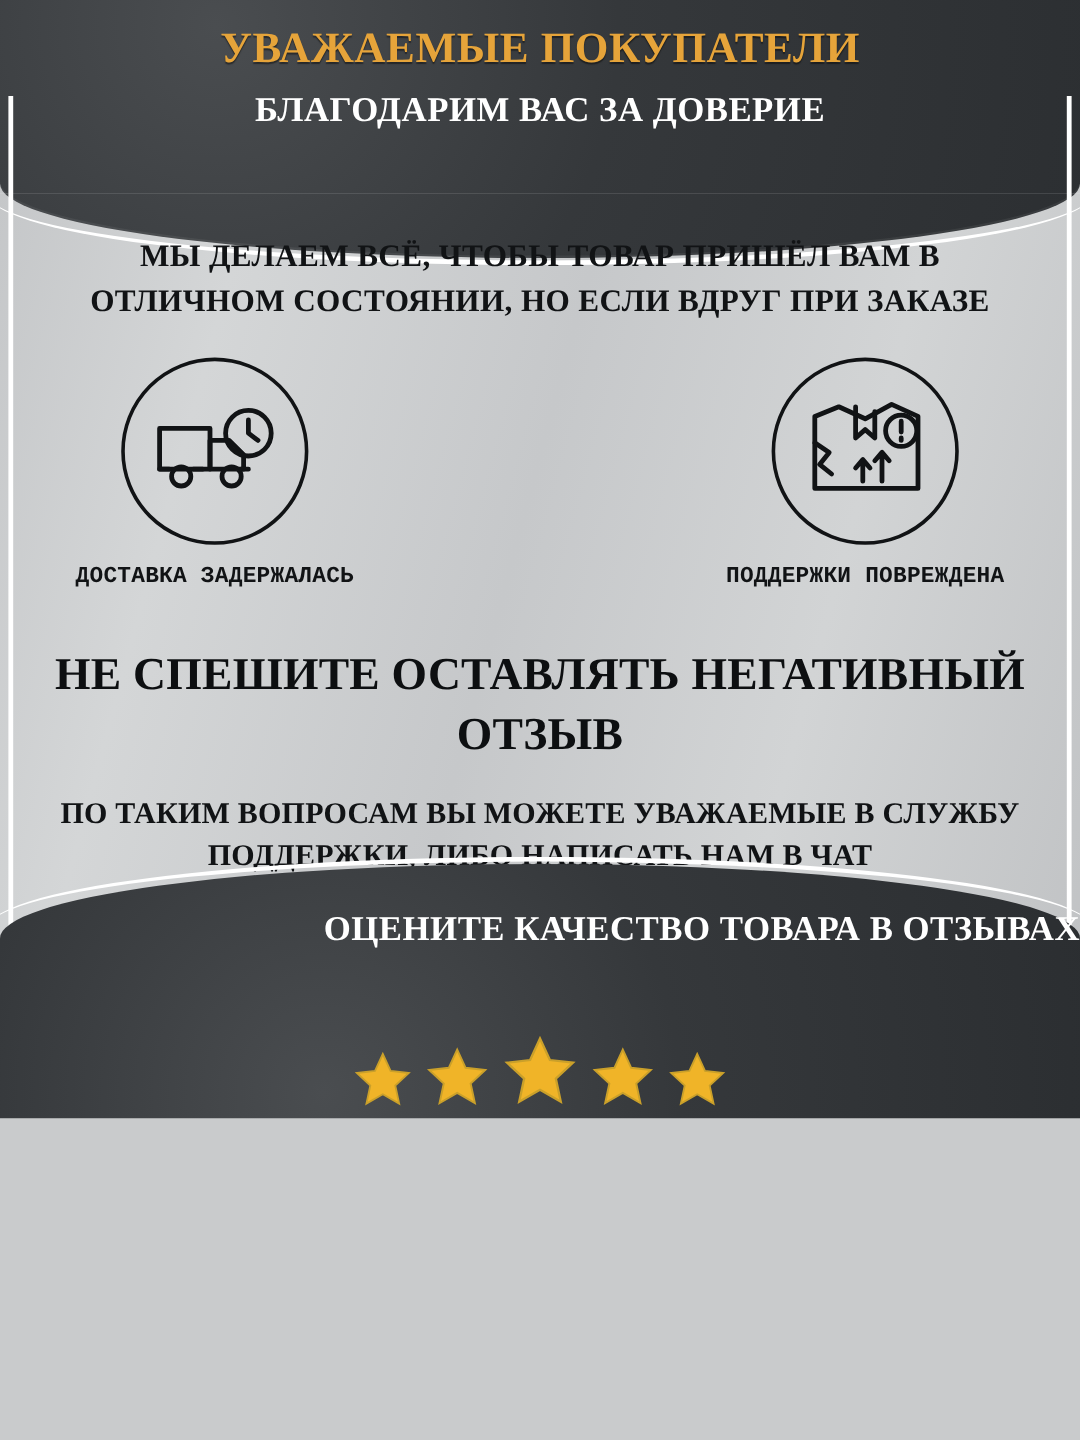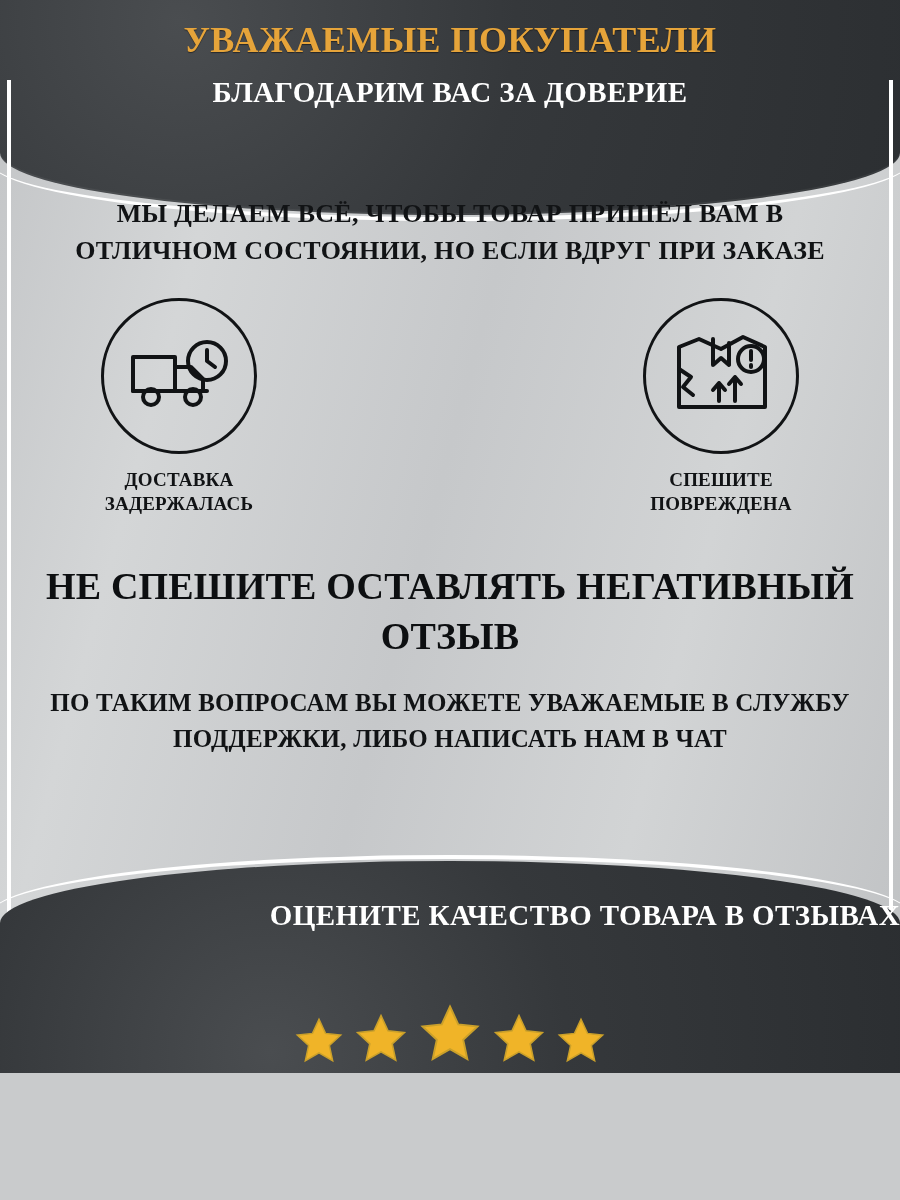--- a/index.html
+++ b/index.html
@@ -10,21 +10,21 @@
     width: 900px;
     height: 1200px;
     font-family: "Liberation Serif", serif;
     background: #c9cbcc;
     overflow: hidden;
   }
 
   .card {
     position: relative;
     width: 900px;
-    height: 1073px;
+    height: 932px;
     background: linear-gradient(105deg, #c2c4c6 0%, #d4d6d7 22%, #c6c8ca 48%, #d2d4d5 72%, #bfc1c3 100%);
     overflow: hidden;
   }
 
   
   .top-band {
     position: absolute;
     top: 0; left: 0;
     width: 900px;
     height: 215px;
@@ -104,20 +104,21 @@
   .icons-row {
     display: flex;
     justify-content: space-between;
     align-items: flex-start;
     margin-top: 28px;
     padding: 0 10px;
   }
   .icon-col {
     width: 250px;
     text-align: center;
+    font-family: Liberation Mono, monospace;
   }
   .icon-circle {
     width: 150px;
     height: 150px;
     margin: 0 auto;
     border-radius: 50%;
     border: 3px solid #111315;
     display: flex;
     align-items: center;
     justify-content: center;
@@ -235,21 +236,21 @@
           <svg width="104" height="94" viewBox="0 0 104 94" fill="none" stroke="#111315" stroke-width="4" stroke-linejoin="round" stroke-linecap="round">
             <path d="M10 18 L30 10 L52 20 L74 8 L96 18 v60 H10 Z"></path>
             <path d="M44 10 v26 l8 -7 8 7 V14"></path>
             <path d="M10 40 l12 8 -8 10 10 8"></path>
             <circle cx="82" cy="30" r="13"></circle>
             <path d="M82 22 v9 M82 36 v2"></path>
             <path d="M50 72 v-18 l-6 7 M50 54 l6 7"></path>
             <path d="M66 72 v-24 l-6 7 M66 48 l6 7"></path>
           </svg>
         </div>
-        <div class="icon-caption">СПЕШИТЕ ПОВРЕЖДЕНА</div>
+        <div class="icon-caption">ПОДДЕРЖКИ ПОВРЕЖДЕНА</div>
       </div>
 
     </div>
 
     <div class="headline">НЕ СПЕШИТЕ ОСТАВЛЯТЬ НЕГАТИВНЫЙ ОТЗЫВ</div>
     <div class="subtext">ПО ТАКИМ ВОПРОСАМ ВЫ МОЖЕТЕ УВАЖАЕМЫЕ В СЛУЖБУ ПОДДЕРЖКИ, ЛИБО НАПИСАТЬ НАМ В ЧАТ</div>
   </div>
 
   <div class="bottom-band">
     <div class="bottom-text">ОЦЕНИТЕ КАЧЕСТВО ТОВАРА В ОТЗЫВАХ</div>

